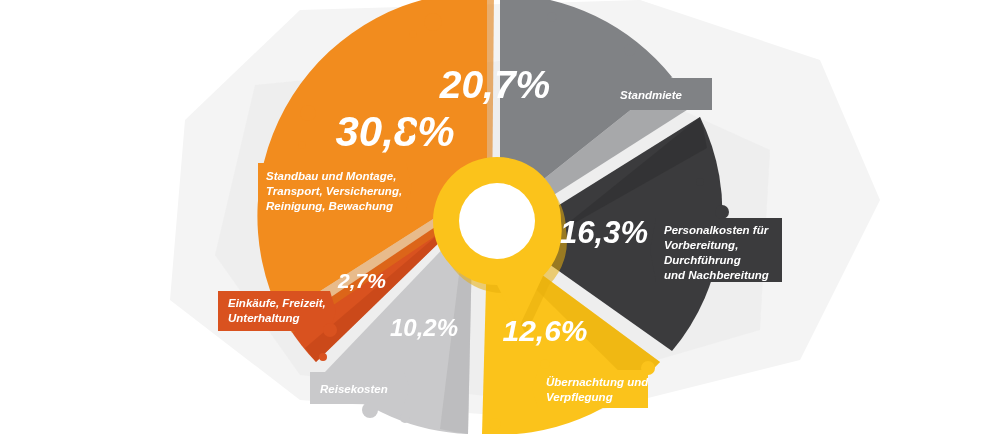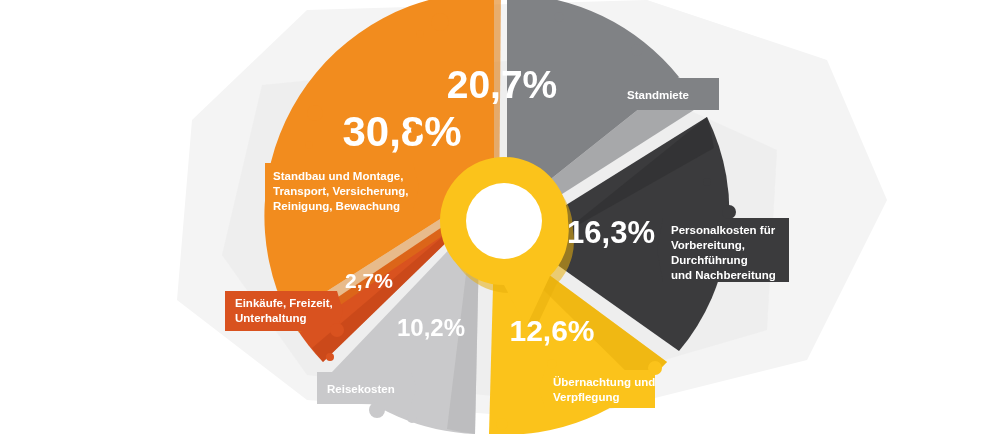--- a/index.html
+++ b/index.html
@@ -3,21 +3,21 @@
 <meta charset="utf-8">
 <style>
   html,body{margin:0;padding:0;}
   body{
     width:1000px;height:434px;
     background:#ffffff;
     font-family:"Liberation Sans", sans-serif;
     overflow:hidden;
     position:relative;
   }
-  #stage{position:absolute;left:7px;top:0;width:912px;height:434px;}
+  #stage{position:absolute;left:0;top:0;width:912px;height:434px;font-style:italic;}
   svg{display:block;}
   .pct{
     font-family:"Liberation Sans", sans-serif;
     font-weight:bold;
     fill:#ffffff;
     paint-order:stroke;
   }
   .lbl{
     font-family:"Liberation Sans", sans-serif;
     font-weight:bold;

